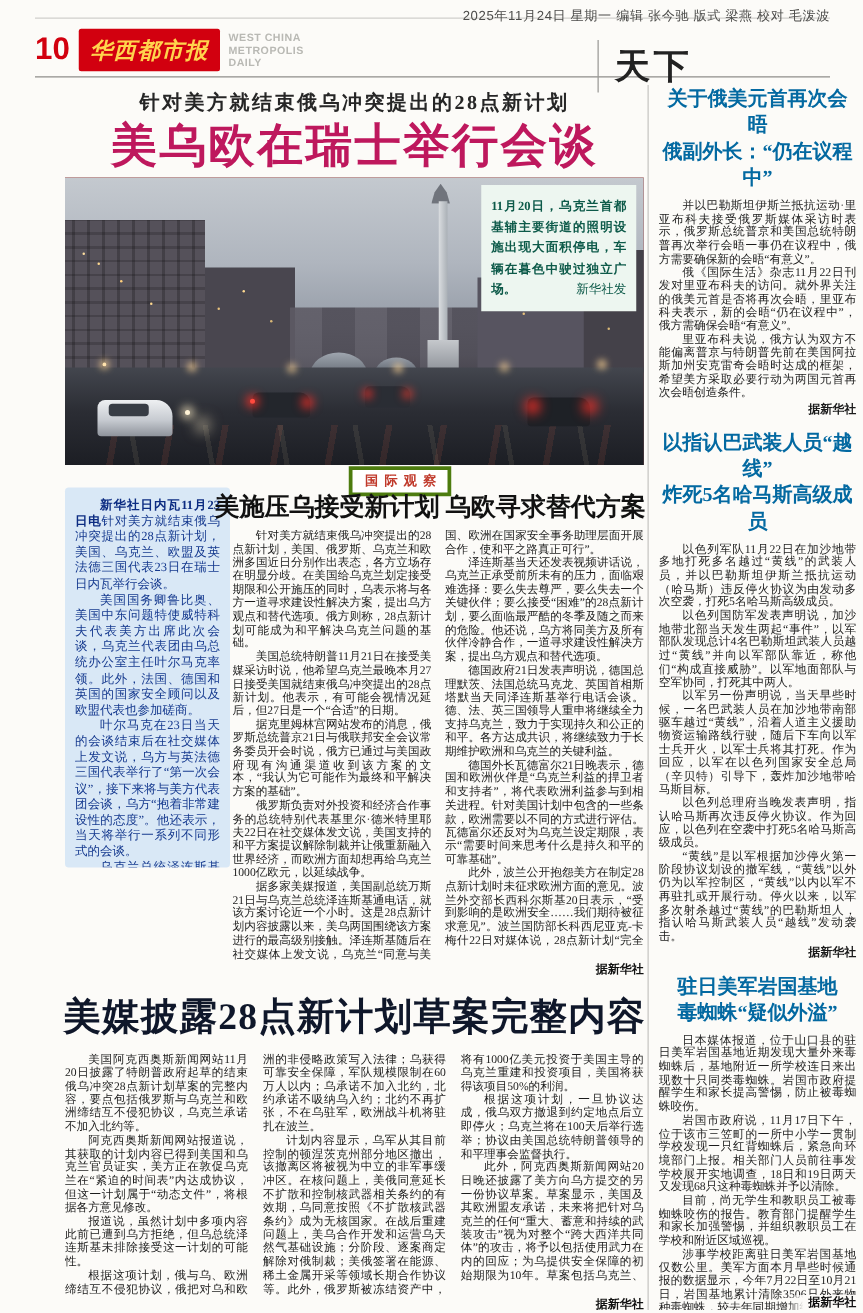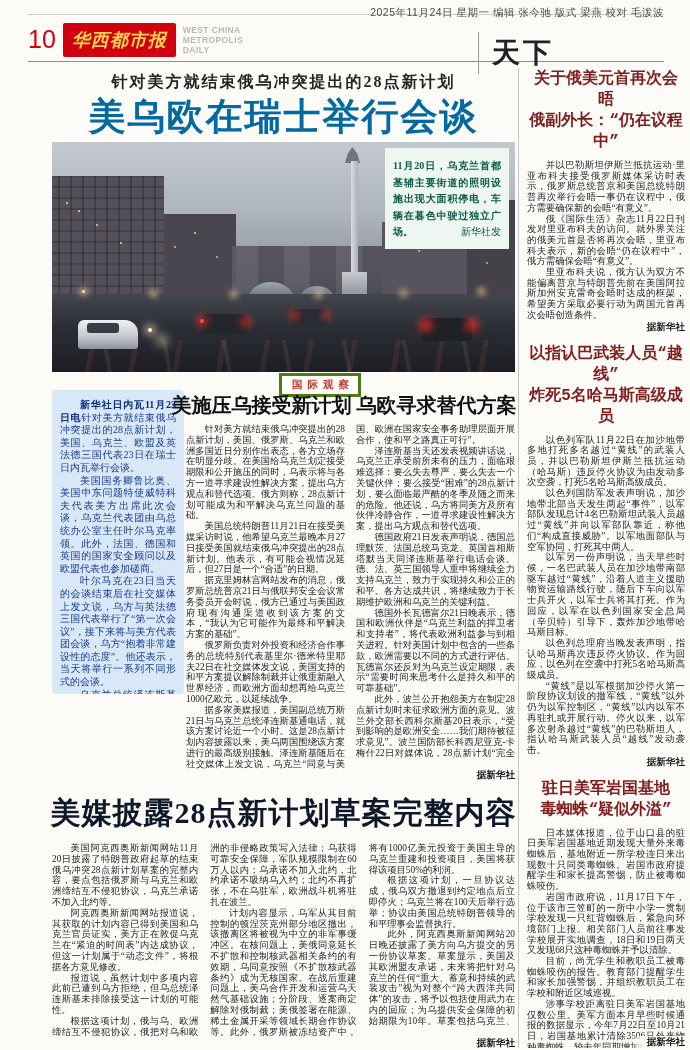--- a/index.html
+++ b/index.html
@@ -4,30 +4,30 @@
 <style>
   * { box-sizing:border-box; margin:0; padding:0; }
   html,body { width:690px; height:1050px; }
   body { background:#fcfbf8; font-family:"Liberation Serif","DejaVu Serif",serif; color:#1c1c1c; position:relative; overflow:hidden; }
   .para { text-indent:2em; text-align:justify; margin:0; }
 
   
   #hairline-top { position:absolute; left:28px; right:26px; top:14px; border-top:1px solid #cfcfcb; }
   #masthead { position:absolute; left:28px; right:26px; top:18px; height:44px; border-bottom:1.5px solid #8e8e8a; display:flex; align-items:center; }
   .brand { display:flex; align-items:center; gap:7px; }
-  .pagenum { font-family:"Liberation Sans","DejaVu Sans",sans-serif; font-weight:normal; font-size:25px; color:#d2000f; }
+  .pagenum { font-family:"Liberation Sans","DejaVu Sans",sans-serif; font-weight:bold; font-size:25px; color:#d2000f; }
   .logo { background:#d2000f; color:#ffd44d; font-weight:bold; font-size:18px; letter-spacing:1px; padding:5px 9px; border-radius:2px; font-style:italic; white-space:nowrap; }
   .logo-en { color:#b9b9b4; font-size:8.5px; letter-spacing:.4px; font-family:"Liberation Sans","DejaVu Sans",sans-serif; width:78px; line-height:10px; font-weight:bold; }
   .mast-right { margin-left:auto; display:flex; align-items:center; gap:12px;flex-direction:column; }
   .dateline { font-size:10.5px; color:#4c4c4a; font-family:"Liberation Sans","DejaVu Sans",sans-serif; letter-spacing:.5px; white-space:nowrap; }
   .section { border-left:1px solid #9a9a96; padding:2px 2px 2px 13px; font-size:28px; font-weight:900; letter-spacing:3px; color:#222; }
 
   
   #kicker { position:absolute; left:52px; top:72px; width:463px; text-align:center; font-size:16px; font-weight:600; letter-spacing:2px; color:#262626; }
-  #main-headline { position:absolute; left:42px; top:92px; width:483px; text-align:center; font-size:37px; font-weight:900; letter-spacing:2px; color:#0369a1; }
+  #main-headline { position:absolute; left:42px; top:92px; width:483px; text-align:center; font-size:37px; font-weight:900; letter-spacing:2px; color:#be185d; }
 
   
   #photo { position:absolute; left:52px; top:142px; width:463px; height:230px; overflow:hidden; background:#7f1d1d; }
   #photo > div { position:absolute; }
   .ph-sky { inset:0; background:linear-gradient(180deg,#c4c9cf 0%,#afb5be 30%,#959ca7 52%,#70777f 62%,#3a3d45 66%); }
   .ph-bldg1 { left:-6px; top:34px; width:118px; height:122px; background:#55515a;
     background-image:repeating-linear-gradient(90deg, rgba(0,0,0,.22) 0 2px, transparent 2px 12px),
                      repeating-linear-gradient(0deg, rgba(0,0,0,.18) 0 2px, transparent 2px 11px); }
   .ph-bldg2 { left:112px; top:72px; width:72px; height:84px; background:#49464f; }
   .ph-bldg3 { left:330px; top:80px; width:92px; height:76px; background:#575460; }
@@ -82,21 +82,21 @@
 
   
   #draft-headline { position:absolute; left:40px; top:793px; width:487px; text-align:center; font-size:30px; font-weight:900; letter-spacing:1px; color:#0f172a; }
   #draft-body { position:absolute; left:52px; top:843px; width:463px; height:205px; column-count:3; column-gap:12px;
     font-size:9.3px; line-height:10.8px; overflow:hidden; text-align:justify; }
   #draft-attr { right:175px; top:1037px; }
 
   
   #vdivider { position:absolute; left:518px; top:68px; height:980px; border-left:1px solid #c6c6c2; }
   #right-col { position:absolute; left:527px; top:64px; width:158px; height:984px; overflow:hidden; }
-  .r-title { text-align:center; font-size:16px; font-weight:900; line-height:21px; margin:5px 0 7px; color:#7f1d1d;font-family:Liberation Mono, monospace; }
+  .r-title { text-align:center; font-size:16px; font-weight:900; line-height:21px; margin:5px 0 7px; color:#0369a1; }
   .r-body { font-size:9.4px; line-height:10.7px; text-align:justify; }
   .r-attr { text-align:right; font-weight:bold; font-size:9.6px; margin:0 0 10px; }
   #spider-attr { right:5px; top:1036px; }
 </style>
 </head>
 <body>
 
 <div id="hairline-top"></div>
 
 <div id="masthead">

